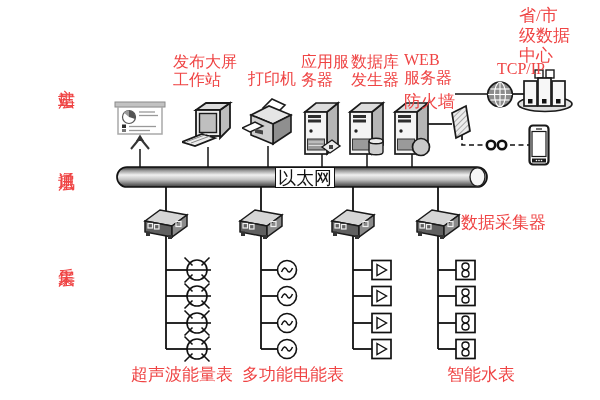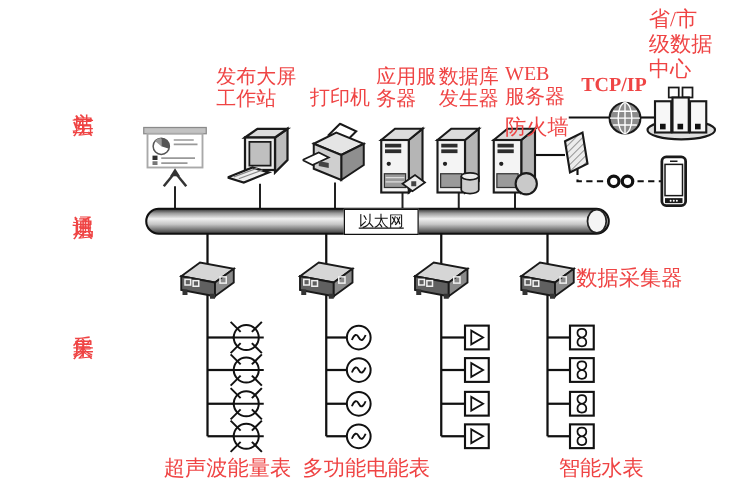--- a/index.html
+++ b/index.html
@@ -3,24 +3,24 @@
 <meta charset="utf-8">
 <style>
   html,body{margin:0;padding:0;background:#fff;}
   .canvas{position:relative;width:600px;height:400px;background:#fff;overflow:hidden;
           font-family:"Liberation Serif","DejaVu Serif",serif;color:#111;}
   .lines{position:absolute;left:0;top:0;z-index:1;}
   .icon{position:absolute;z-index:2;line-height:0;}
   .lbl{position:absolute;z-index:3;white-space:pre-line;font-size:16px;line-height:18px;color:#ef4444;}
   .lbl.vert{writing-mode:vertical-rl;text-orientation:upright;font-size:17px;letter-spacing:2px;line-height:20px;}
   .lbl.big{font-size:17px;line-height:19px;}
-  .lbl.bold{font-weight:bold;}
+  .lbl.bold{font-weight:normal;margin-left:32px;}
   .eth-box{position:absolute;z-index:3;background:#fff;border:1.6px solid #111;
            width:58px;height:19px;display:flex;align-items:center;justify-content:center;
-           font-size:12px;text-decoration:underline;}
+           font-size:18px;}
 </style>
 </head>
 <body>
 
 <div class="canvas">
 
   <svg class="lines" width="600" height="400">
     <defs>
       <linearGradient id="pipeG" x1="0" y1="0" x2="0" y2="1">
         <stop offset="0" stop-color="#2b2b2b"></stop>

